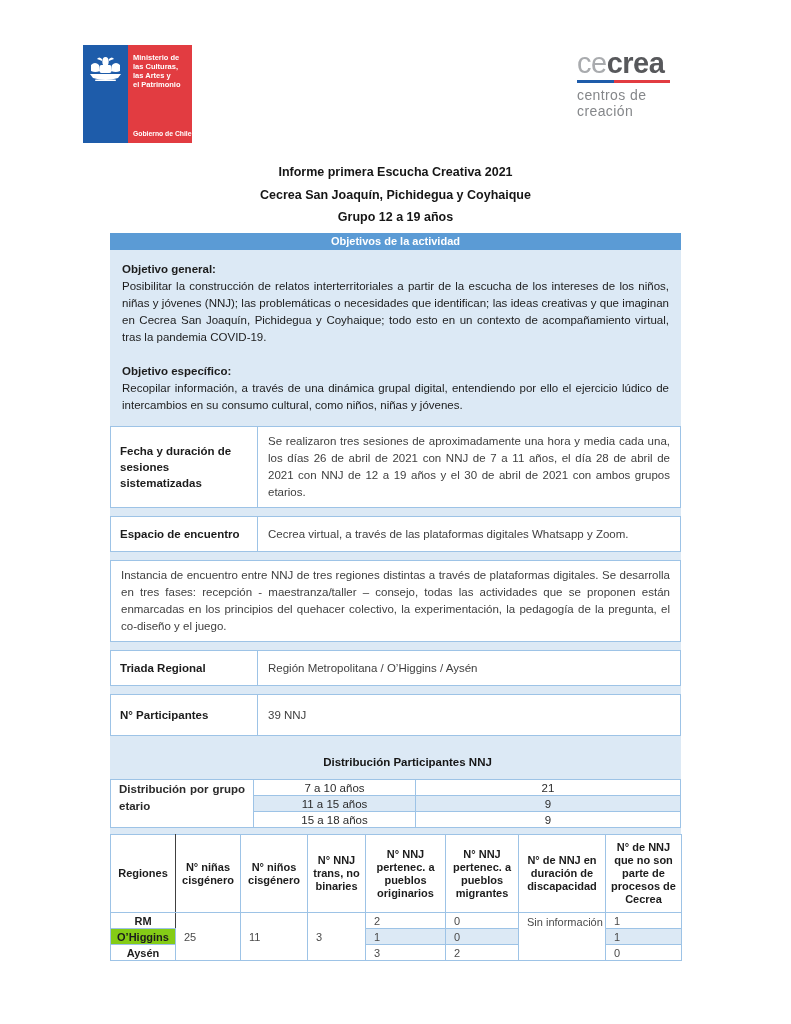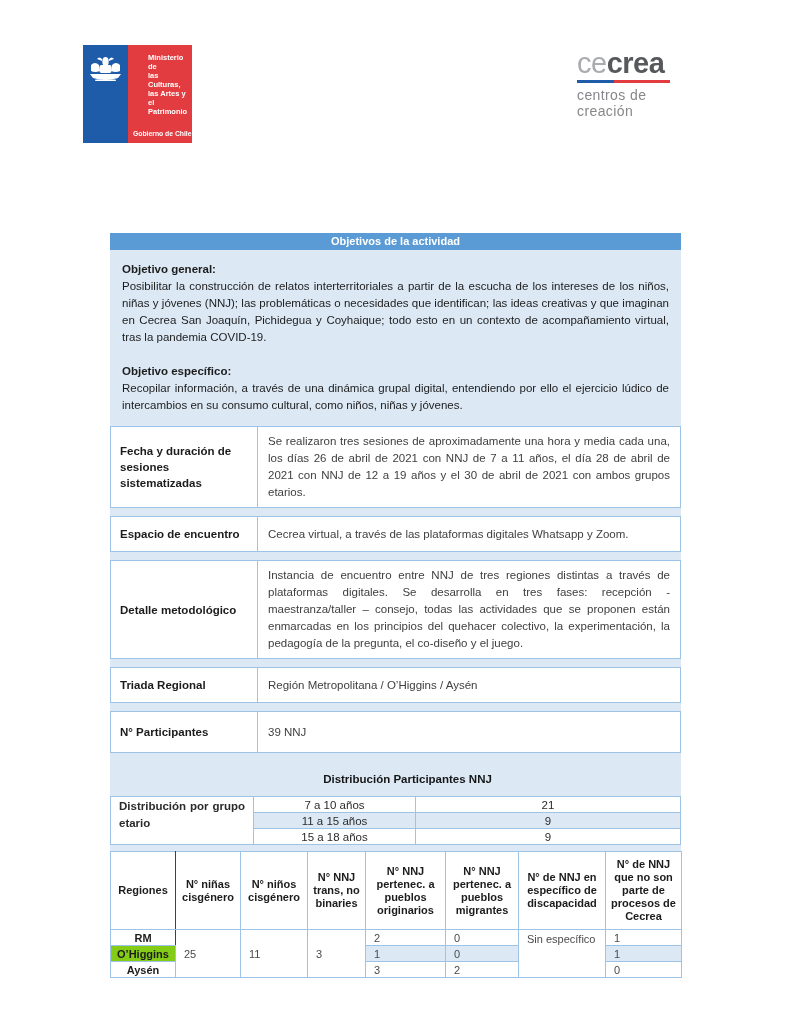--- a/index.html
+++ b/index.html
@@ -6,21 +6,21 @@
   html,body { background:#ffffff; }
   .page {
     position:relative; width:791px; height:1024px; margin:0 auto;
     background:#ffffff; font-family:"Liberation Sans", sans-serif; color:#1f1f1f;
     overflow:hidden;
   }
 
   
   .gov-logo { position:absolute; left:83px; top:45px; width:109px; height:98px; display:flex; }
   .gov-blue { width:45px; background:#1e5caa; position:relative; }
-  .gov-red  { width:64px; background:#e23c41; position:relative; color:#fff; padding:8px 3px 0 20px; }
+  .gov-red  { width:64px; background:#e23c41; position:relative; color:#fff; padding:8px 3px 0 5px; }
   .gov-red .mline { font-size:7.5px; font-weight:bold; line-height:9px; letter-spacing:0; }
   .gov-footer { position:absolute; left:5px; bottom:6px; font-size:6.8px; font-weight:bold; color:#fff; white-space:nowrap; }
   .crest { position:absolute; left:4px; top:10px; }
 
   
   .cecrea { position:absolute; left:577px; top:48px; width:120px; }
   .cecrea-word { font-size:29px; line-height:30px; color:#a9abae; letter-spacing:-0.5px; }
   .cecrea-word .bold-part { color:#57585b; font-weight:bold; }
   .cecrea-rule { display:flex; width:93px; height:3px; margin-top:2px; }
   .cecrea-rule .blue { width:40%; background:#1e5caa; }
@@ -115,20 +115,25 @@
 
   <div class="cecrea">
     <div class="cecrea-word"><span>ce</span><span class="bold-part">crea</span></div>
     <div class="cecrea-rule">
       <div class="blue"></div>
       <div class="red"></div>
     </div>
     <div class="cecrea-sub">centros de creación</div>
   </div>
 
+  <div class="doc-title">
+    <div>Informe primera Escucha Creativa 2021</div>
+    <div>Cecrea San Joaquín, Pichidegua y Coyhaique</div>
+    <div>Grupo 12 a 19 años</div>
+  </div>
 
   <div class="panel">
 
     <div class="panel-bar">Objetivos de la actividad</div>
 
     <div class="objetivos">
       <div class="obj-label">Objetivo general:</div>
       <div class="obj-text">Posibilitar la construcción de relatos interterritoriales a partir de la escucha de los intereses de los niños, niñas y jóvenes (NNJ); las problemáticas o necesidades que identifican; las ideas creativas y que imaginan en Cecrea San Joaquín, Pichidegua y Coyhaique; todo esto en un contexto de acompañamiento virtual, tras la pandemia COVID-19.</div>
       <div class="obj-gap"></div>
       <div class="obj-label">Objetivo específico:</div>
@@ -142,21 +147,20 @@
             <div>Se realizaron tres sesiones de aproximadamente una hora y media cada una, los días 26 de abril de 2021 con NNJ de 7 a 11 años, el día 28 de abril de 2021 con NNJ de 12 a 19 años y el 30 de abril de 2021 con ambos grupos etarios.</div>
           </div>
       </div>
       <div class="info-row row-espacio">
         <div class="info-label">Espacio de encuentro</div>
         <div class="info-value">
             <div>Cecrea virtual, a través de las plataformas digitales Whatsapp y Zoom.</div>
           </div>
       </div>
       <div class="info-row">
-        <div class="info-label">Detalle metodológico</div>
         <div class="info-value">
             <div>Instancia de encuentro entre NNJ de tres regiones distintas a través de plataformas digitales. Se desarrolla en tres fases: recepción - maestranza/taller – consejo, todas las actividades que se proponen están enmarcadas en los principios del quehacer colectivo, la experimentación, la pedagogía de la pregunta, el co-diseño y el juego.</div>
           </div>
       </div>
       <div class="info-row row-triada">
         <div class="info-label">Triada Regional</div>
         <div class="info-value">
             <div>Región Metropolitana / O’Higgins / Aysén</div>
           </div>
       </div>
@@ -202,33 +206,33 @@
           <col style="width:76px">
       </colgroup>
       <thead>
         <tr>
           <th>Regiones</th>
           <th>N° niñas cisgénero</th>
           <th>N° niños cisgénero</th>
           <th>N° NNJ trans, no binaries</th>
           <th>N° NNJ pertenec. a pueblos originarios</th>
           <th>N° NNJ pertenec. a pueblos migrantes</th>
-          <th>N° de NNJ en específico de discapacidad</th>
+          <th>N° de NNJ en duración de discapacidad</th>
           <th>N° de NNJ que no son parte de procesos de Cecrea</th>
         </tr>
       </thead>
       <tbody>
         <tr>
           <th>RM</th>
           <td class="merged-num" rowspan="3">25</td>
           <td class="merged-num" rowspan="3">11</td>
           <td class="merged-num" rowspan="3">3</td>
           <td>2</td>
           <td>0</td>
-          <td class="merged-text" rowspan="3">Sin específico</td>
+          <td class="merged-text" rowspan="3">Sin información</td>
           <td>1</td>
         </tr>
         <tr class="stripe">
           <th>O’Higgins</th>
           <td class="stripe-cell">1</td>
           <td class="stripe-cell">0</td>
           <td class="stripe-cell">1</td>
         </tr>
         <tr>
           <th>Aysén</th>

